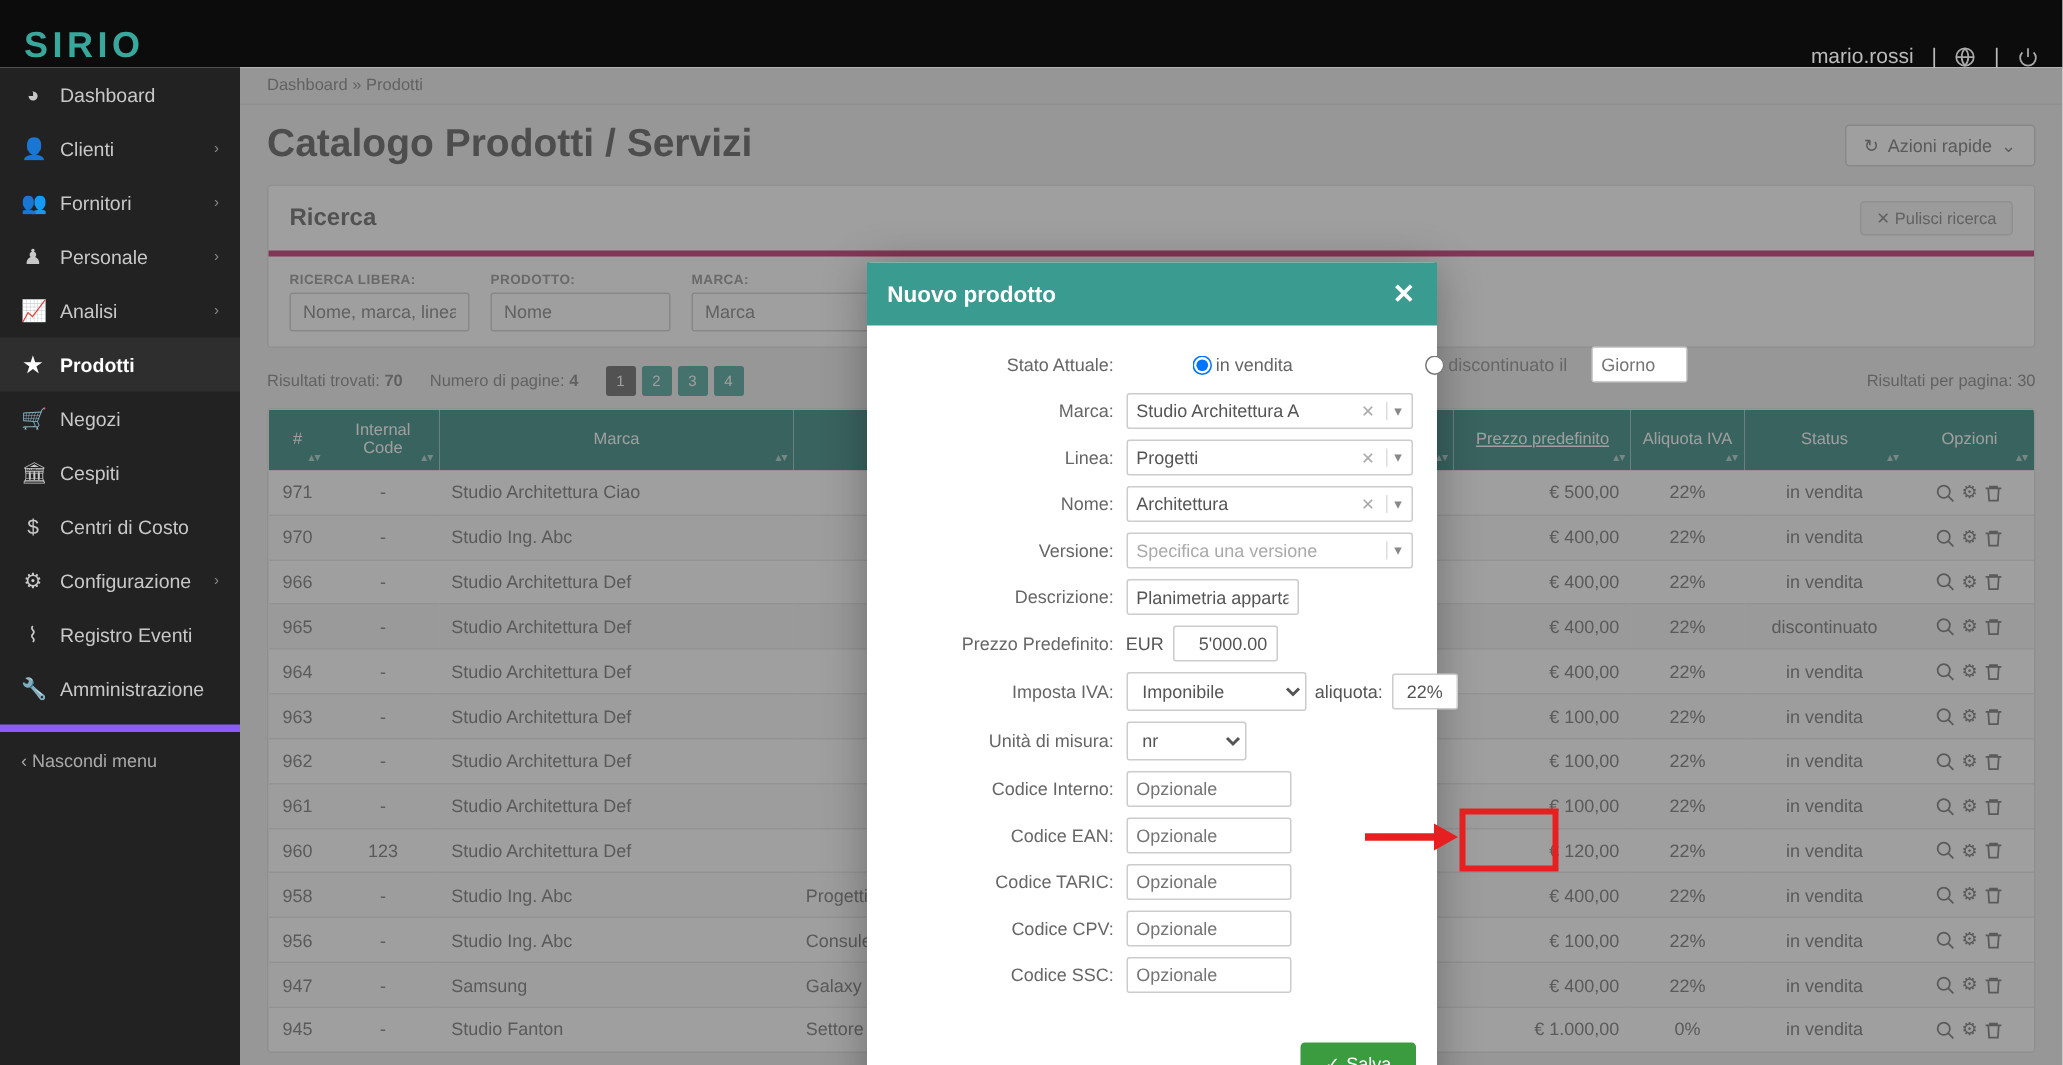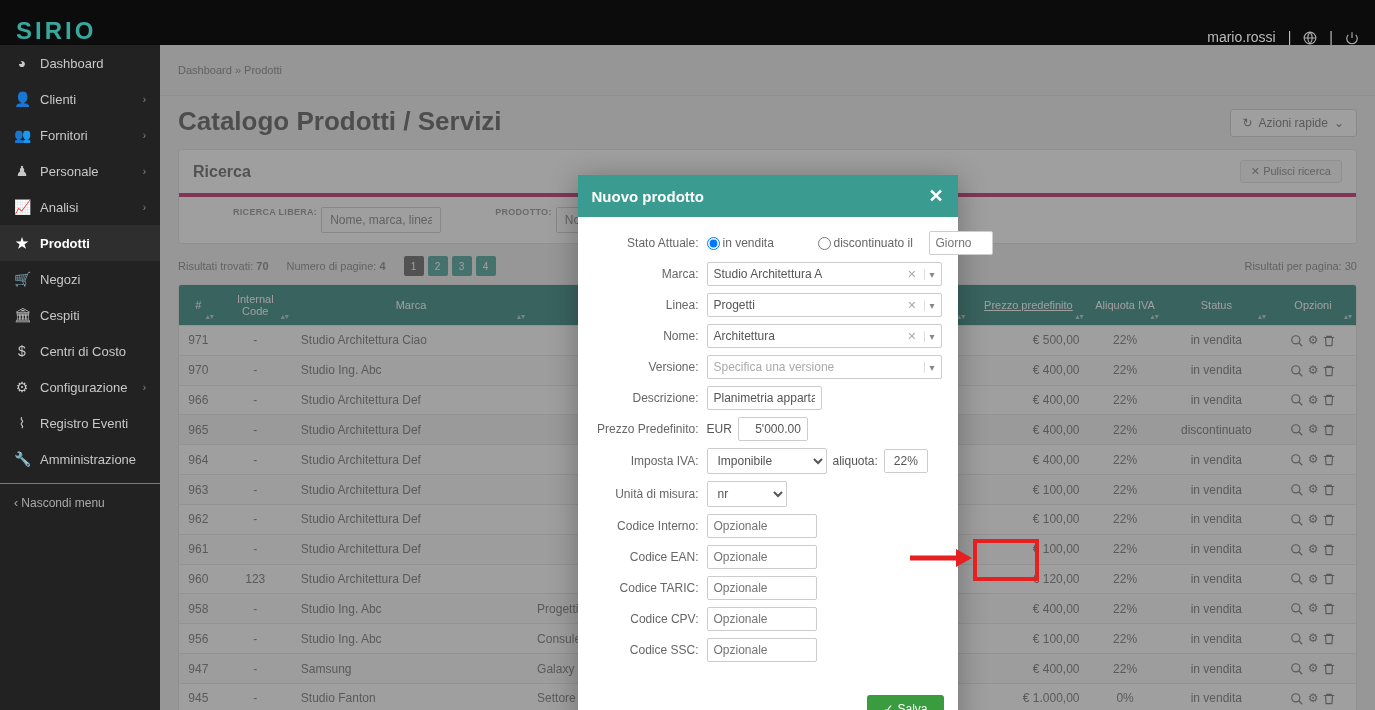--- a/index.html
+++ b/index.html
@@ -11,35 +11,35 @@
 .topbar-right { margin-left: auto; display: flex; align-items: center; gap: 12px; color: #bbb; font-size: 14px; }
 .topbar-icon { color: #aaa; cursor: pointer; }
 
 
 .shell { display: flex; height: calc(100% - 45px); }
 .sidebar { width: 160px; background: #222; color: #c8c8c8; display: flex; flex-direction: column; }
 .sidebar-item { display: flex; align-items: center; gap: 10px; padding: 10px 14px; cursor: pointer; font-size: 13px; border-bottom: 0; position: relative; }
 .sidebar-item.active { background: #2e2e2e; color: #fff; font-weight: 600; }
 .sidebar-item .chev { margin-left: auto; font-size: 10px; color: #888; }
 .sidebar-icon { width: 16px; text-align: center; font-size: 14px; }
-.hide-menu { padding: 12px 14px; color: #aaa; font-size: 12px; cursor: pointer; border-top: 1px solid #8b5cf6; margin-top: 6px; }
+.hide-menu { padding: 12px 14px; color: #aaa; font-size: 12px; cursor: pointer; border-top: 5px solid #8b5cf6; margin-top: 6px; }
 
 
 .main { flex: 1; background: #eee; overflow: hidden; position: relative; }
-.breadcrumb { padding: 19px 18px; font-size: 11px; color: #777; background: #eaeaea; border-bottom: 1px solid #ddd; }
+.breadcrumb { padding: 6px 18px; font-size: 11px; color: #777; background: #eaeaea; border-bottom: 1px solid #ddd; }
 .page-title { padding: 10px 18px 12px; font-size: 26px; font-weight: 700; color: #4a4a4a; }
 .actions-btn { float: right; margin: -40px 18px 0 0; background: #fff; border: 1px solid #ccc; border-radius: 3px; padding: 6px 12px; font-size: 12px; color: #666; cursor: pointer; display: flex; align-items: center; gap: 6px; }
 
 .panel { background: #fff; border: 1px solid #ddd; border-radius: 3px; margin: 0 18px 12px; }
 .panel-header { padding: 10px 14px; font-size: 16px; font-weight: 600; color: #555; border-bottom: 4px solid #be185d; display: flex; align-items: center; }
 .panel-body { padding: 10px 14px; }
 .clear-search { margin-left: auto; background: #f5f5f5; border: 1px solid #ddd; border-radius: 3px; padding: 4px 10px; font-size: 11px; color: #777; cursor: pointer; }
 
 .search-row { display: flex; gap: 14px; }
-.search-col { display: flex; flex-direction: row; gap: 4px; margin-left: 40px; }
+.search-col { display: flex; flex-direction: column; gap: 4px; }
 .search-label { font-size: 9px; font-weight: 600; color: #888; letter-spacing: 0.3px; }
 .search-input { border: 1px solid #ccc; border-radius: 2px; padding: 5px 8px; font-size: 12px; width: 120px; color: #888; }
 
 .results-info { display: flex; align-items: center; gap: 18px; padding: 0 18px 8px; font-size: 11px; color: #777; }
 .pagination { display: flex; gap: 4px; }
 .page-btn { width: 20px; height: 20px; display: flex; align-items: center; justify-content: center; border-radius: 2px; background: #3a9b91; color: #fff; font-size: 10px; cursor: pointer; }
 .page-btn.active { background: #555; }
 .results-per-page { margin-left: auto; }
 
 
@@ -54,21 +54,21 @@
 .td-right { text-align: right; }
 .opt-icon { cursor: pointer; margin: 0 2px; color: #666; display: inline-block; }
 
 
 .overlay { position: absolute; inset: 0; background: rgba(80,80,80,0.55); }
 .modal { position: absolute; left: 50%; top: 130px; transform: translateX(-50%); width: 380px; background: #fff; border-radius: 3px; box-shadow: 0 4px 30px rgba(0,0,0,0.3); }
 .modal-header { background: #3a9b91; color: #fff; padding: 10px 14px; font-size: 15px; font-weight: 600; display: flex; align-items: center; }
 .modal-close { margin-left: auto; cursor: pointer; font-size: 18px; }
 .modal-body { padding: 14px 16px 16px; }
 .form-row { display: flex; align-items: center; margin-bottom: 7px; gap: 8px; }
-.form-row label { width: 105px; text-align: right; font-size: 12px; color: #666; flex-shrink: 0; }
+.form-row label { width: 105px; text-align: right; font-size: 12px; color: #666; flex-shrink: 0; margin-left: 44px; }
 .form-row .ctrl { flex: 1; display: flex; align-items: center; gap: 6px; }
 .form-row input[type=text], .form-row select { border: 1px solid #ccc; border-radius: 2px; padding: 4px 6px; font-size: 12px; width: 100%; color: #555; background: #fff; }
 .form-row input.short { width: 70px; text-align: right; }
 .form-row input.med { width: 60px; }
 .combo { position: relative; display: flex; align-items: center; border: 1px solid #ccc; border-radius: 2px; padding: 4px 6px; font-size: 12px; width: 100%; color: #555; background: #fff; }
 .combo .x { margin-left: auto; color: #aaa; font-size: 11px; cursor: pointer; padding: 0 4px; }
 .combo .dd { color: #888; font-size: 10px; cursor: pointer; padding-left: 4px; border-left: 1px solid #ddd; margin-left: 4px; }
 .radio-lbl { font-size: 12px; color: #555; display: flex; align-items: center; gap: 3px; }
 .highlight-desc { background: linear-gradient(to right, #fff9c4 0%, #fff9c4 92%, #fff 92%); }
 .modal-footer { padding: 10px 14px; text-align: right; }

